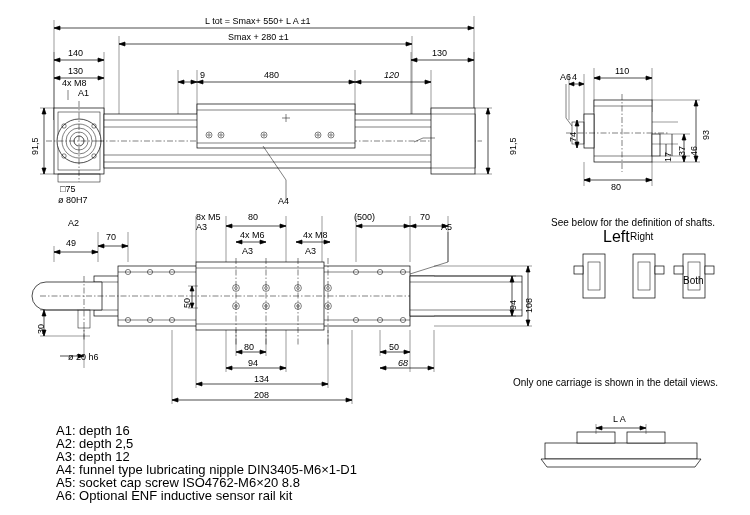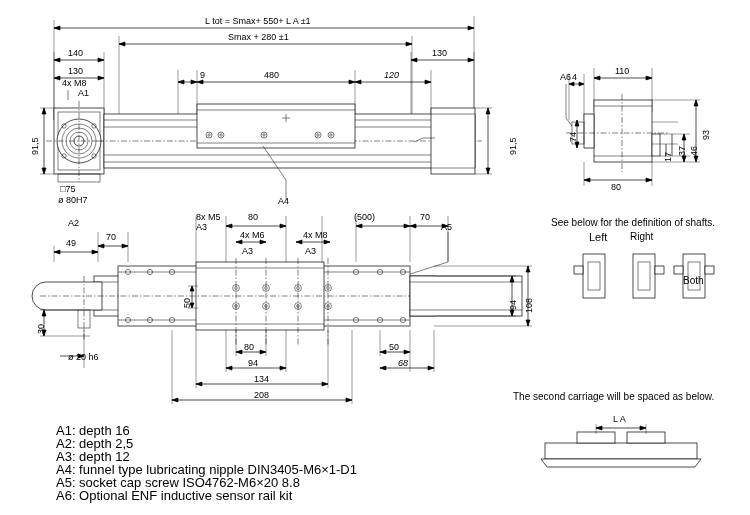--- a/index.html
+++ b/index.html
@@ -443,25 +443,25 @@
   <div class="txt" style="left:244px;top:342px;">80</div>
   <div class="txt" style="left:248px;top:358px;">94</div>
   <div class="txt" style="left:254px;top:374px;">134</div>
   <div class="txt" style="left:254px;top:390px;">208</div>
   <div class="txt" style="left:389px;top:342px;">50</div>
   <div class="txt" style="left:398px;top:358px;font-style:italic;">68</div>
   <div class="txt vert" style="left:508px;top:310px;">94</div>
   <div class="txt vert" style="left:524px;top:313px;">108</div>
 
   <div class="note" style="left:551px;top:216px;">See below for the definition of shafts.</div>
-  <div class="txt" style="left:589px;top:232px;font-size:11px;">Left</div>
+  <div class="txt" style="left:603px;top:232px;font-size:16px;">Left</div>
   <div class="txt" style="left:630px;top:232px;font-size:10px;">Right</div>
   <div class="txt" style="left:683px;top:232px;font-size:10px;margin-top:44px;">Both</div>
 
-  <div class="note" style="left:513px;top:390px;">The second carriage will be spaced as below.</div>
+  <div class="note" style="left:513px;top:376px;">Only one carriage is shown in the detail views.</div>
   <div class="txt" style="left:613px;top:414px;">L A</div>
 
   <div class="legend" style="left:56px;top:424px;">A1: depth 16</div>
   <div class="legend" style="left:56px;top:437px;">A2: depth 2,5</div>
   <div class="legend" style="left:56px;top:450px;">A3: depth 12</div>
   <div class="legend" style="left:56px;top:463px;">A4: funnel type lubricating nipple DIN3405-M6×1-D1</div>
   <div class="legend" style="left:56px;top:476px;">A5: socket cap screw ISO4762-M6×20 8.8</div>
   <div class="legend" style="left:56px;top:489px;">A6: Optional ENF inductive sensor rail kit</div>
 
 </div>

